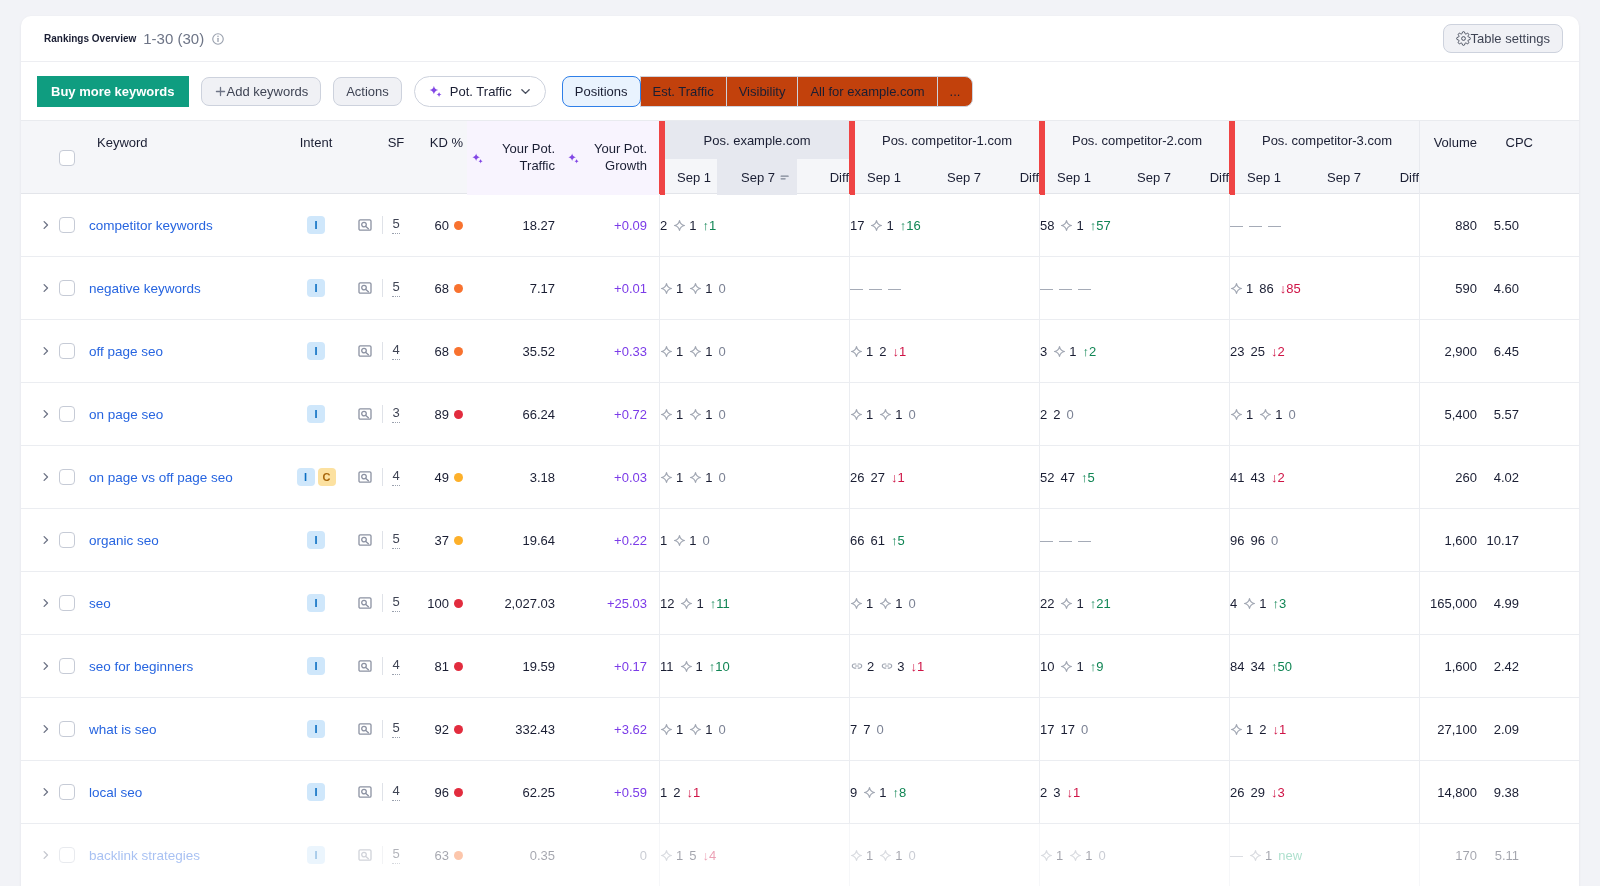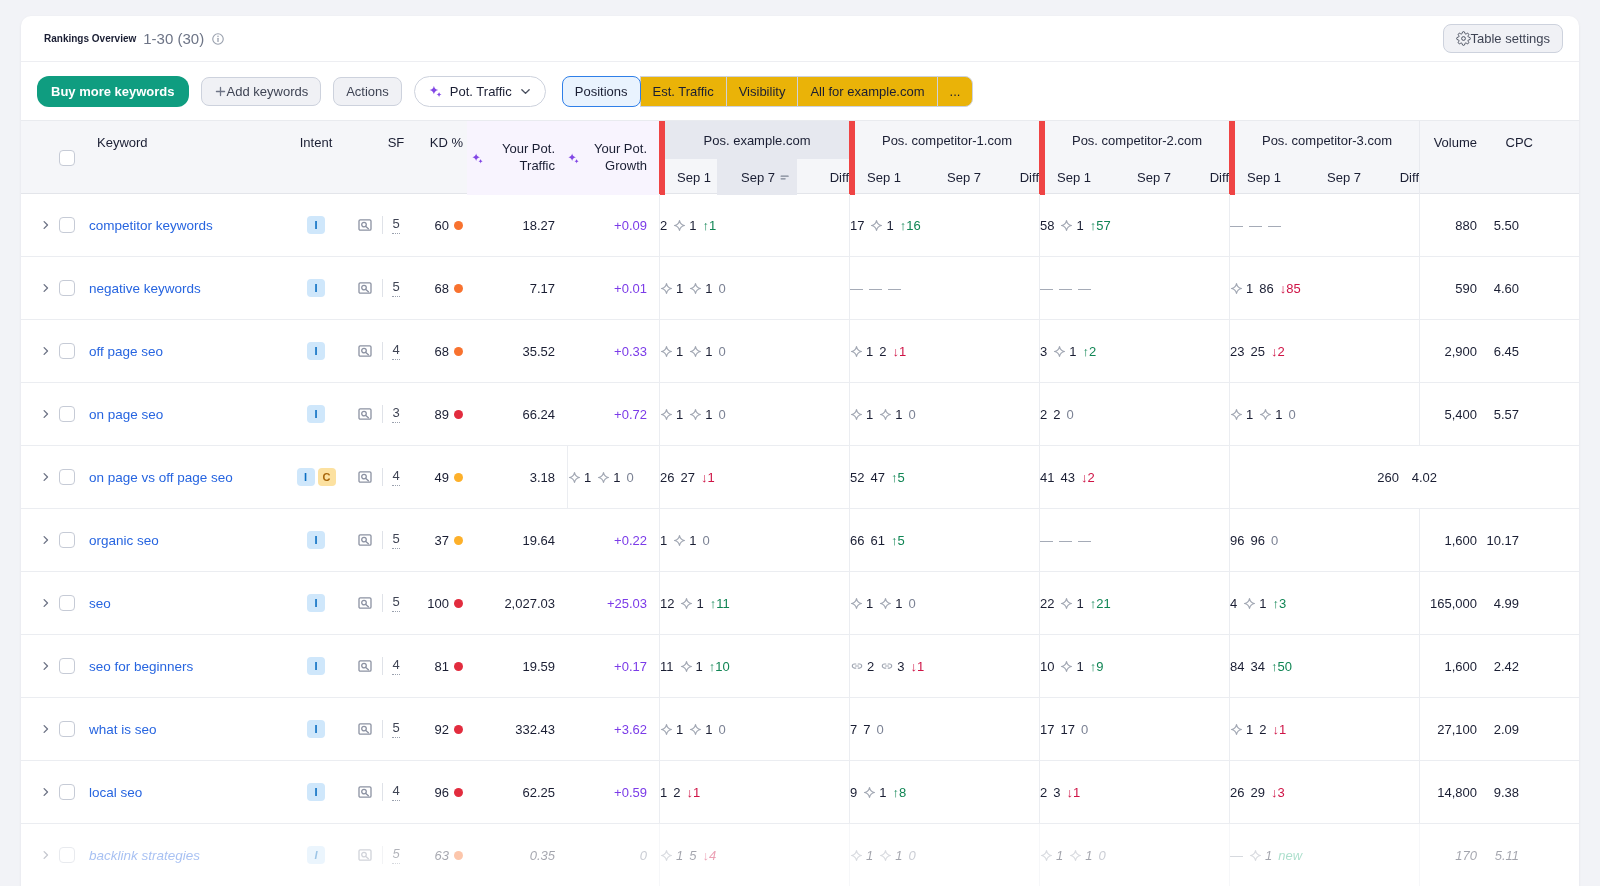--- a/index.html
+++ b/index.html
@@ -23,30 +23,30 @@
   .range { font-size:15px; color:#6d7486; }
   .icon { display:inline-flex; align-items:center; }
   .btn-gray {
     display:inline-flex; align-items:center; 
     background:#f0f1f5; border:1px solid #cdd2dd; border-radius:8px;
     padding:6px 12px; font-size:13px; color:#3f4454; cursor:pointer;
   }
   
   .toolbar { display:flex; align-items:center; gap:12px; padding:13px 16px; height:58px; }
   .btn-green {
-    background:#0f9d80; color:#fff; border:none; border-radius:12px;
+    background:#0f9d80; color:#fff; border:none; border-radius:0;
     padding:8px 14px; font-size:13px; font-weight:600; cursor:pointer;
   }
   .dropdown {
     display:inline-flex; align-items:center; gap:7px; background:#fff;
     border:1px solid #cdd2dd; border-radius:18px; padding:7px 13px; cursor:pointer;
   }
   .tabgroup { display:flex; margin-left:4px; }
   .tab {
-    border:1px solid #cdd2dd; background:#eab308; padding:7px 12px;
+    border:1px solid #cdd2dd; background:#c2410c; padding:7px 12px;
     margin-left:-1px; position:relative; cursor:pointer; white-space:nowrap;
   }
   .tab:first-child { border-radius:8px 0 0 8px; margin-left:0; }
   .tab:last-child  { border-radius:0 8px 8px 0; }
   .tab.active { border:1px solid #2f7fe8; background:#e9f3fe; border-radius:8px; z-index:2; }
   
   .thead, .t-row {
     display:grid; padding-left:12px;
     grid-template-columns:26px 30px minmax(0,1fr) 54px 40px 26px 58px 100px 92px 190px 190px 190px 190px 78px 82px;
   }
@@ -98,21 +98,21 @@
   .growth.muted { color:#7b8294; }
   .c-group { height:100%; border-left:1px solid #ebedf1; align-items:center; }
   .sub { display:flex; align-items:center; justify-content:flex-end; gap:3px; padding-right:6px; }
   .diff.up   { color:#108554; }
   .diff.down { color:#cf1446; }
   .diff.zero { color:#7b8294; }
   .diff.new  { color:#35b183; }
   .dash { color:#9aa1ae; }
   .c-vol { justify-content:flex-end; padding-right:20px; border-left:1px solid #ebedf1; }
   .c-cpc { justify-content:flex-end; padding-right:60px; }
-  .t-row.faded > * { opacity:.4;font-style:italic; }
+  .t-row.faded > * { opacity:.4; }
 </style>
 </head>
 <body>
 
 <div class="card">
 
   <div class="card-head">
     <div class="title-wrap">
       <span class="title">Rankings Overview</span>
       <span class="range">1-30 (30)</span>
@@ -677,20 +677,21 @@
           <span class="vline"></span>
         </div>
         <div class="cell c-sf">
           <span class="sf-link">4</span>
         </div>
         <div class="cell c-kd">
           <span>49</span>
           <span class="kd-dot amber"></span>
         </div>
         <div class="cell num">3.18</div>
+        <div class="cell num growth">+0.03</div>
         <div class="cell c-group">
           <span class="sub">
             <span class="icon">
               <svg width="13" height="13" viewBox="0 0 24 24" fill="none" stroke="#a0a6b2" stroke-width="2.2" stroke-linejoin="round">
                 <path d="M12 2.8c.9 4.3 4.9 8.3 9.2 9.2-4.3.9-8.3 4.9-9.2 9.2-.9-4.3-4.9-8.3-9.2-9.2 4.3-.9 8.3-4.9 9.2-9.2Z"></path>
               </svg>
             </span>
             <span>1</span>
           </span>
           <span class="sub">

